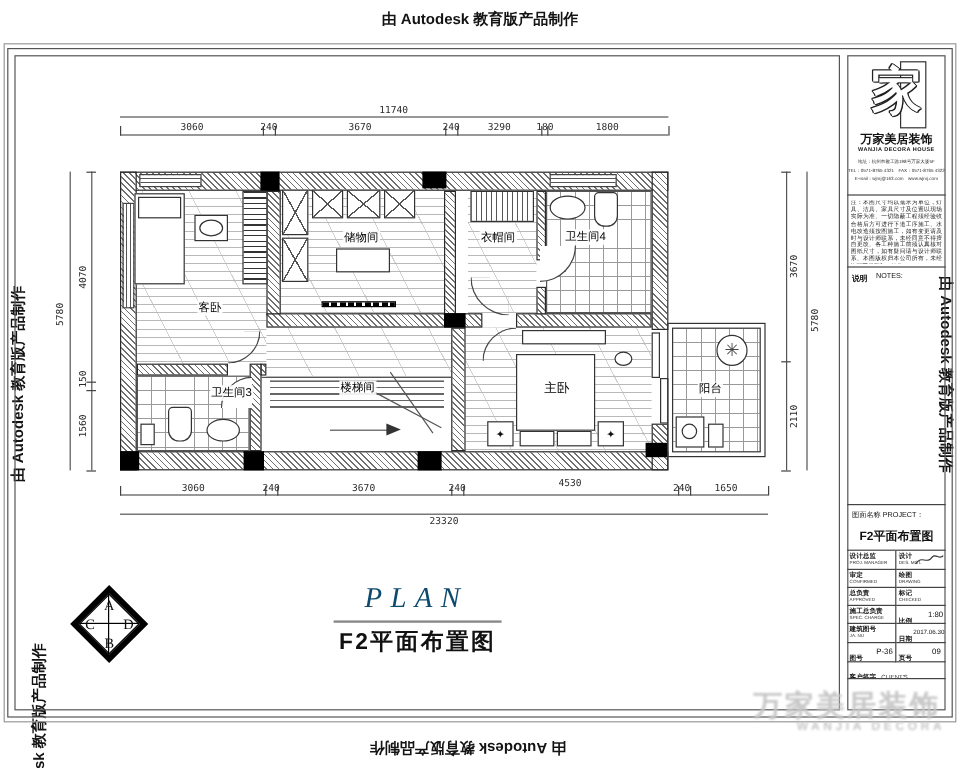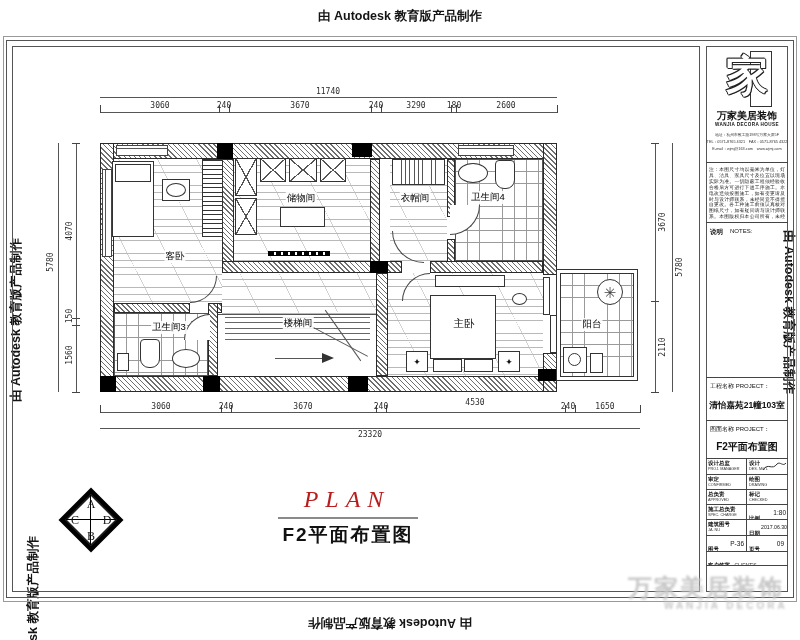--- a/index.html
+++ b/index.html
@@ -67,21 +67,21 @@
 <div class="dimline-h" style="left:100px;top:97px;width:457px"></div>
 <div class="dim" style="left:328px;top:87px">11740</div>
 <div class="dimline-h" style="left:100px;top:112px;width:457px"></div>
 <div class="tickset-h" style="left:100px;top:105px;box-shadow:119px 0 #444,129px 0 #444,271px 0 #444,281px 0 #444,351px 0 #444,356px 0 #444,457px 0 #444"></div>
 <div class="dim" style="left:160px;top:101px">3060</div>
 <div class="dim" style="left:224px;top:101px">240</div>
 <div class="dim" style="left:300px;top:101px">3670</div>
 <div class="dim" style="left:376px;top:101px">240</div>
 <div class="dim" style="left:416px;top:101px">3290</div>
 <div class="dim" style="left:454px;top:101px">180</div>
-<div class="dim" style="left:506px;top:101px">2600</div>
+<div class="dim" style="left:506px;top:101px">1800</div>
 
 <div class="dimline-h" style="left:100px;top:412px;width:540px"></div>
 <div class="tickset-h" style="left:100px;top:405px;box-shadow:121px 0 #444,131px 0 #444,276px 0 #444,286px 0 #444,465px 0 #444,475px 0 #444,540px 0 #444"></div>
 <div class="dim" style="left:161px;top:402px">3060</div>
 <div class="dim" style="left:226px;top:402px">240</div>
 <div class="dim" style="left:303px;top:402px">3670</div>
 <div class="dim" style="left:381px;top:402px">240</div>
 <div class="dim" style="left:475px;top:398px">4530</div>
 <div class="dim" style="left:568px;top:402px">240</div>
 <div class="dim" style="left:605px;top:402px">1650</div>
@@ -193,26 +193,26 @@
   <div class="furn ellipse" style="left:497px;top:136px;width:26px;height:26px;text-align:center;font-size:15px;line-height:26px;color:#444"><span>✳</span></div>
   <div class="furn" style="left:463px;top:204px;width:24px;height:26px"></div>
   <div class="furn ellipse" style="left:468px;top:210px;width:13px;height:13px"></div>
   <div class="furn" style="left:490px;top:210px;width:13px;height:20px"></div>
 </div>
 
 <div class="roomlbl" style="left:175px;top:250px">客卧</div>
 <div class="roomlbl" style="left:301px;top:192px">储物间</div>
 <div class="roomlbl" style="left:415px;top:192px">衣帽间</div>
 <div class="roomlbl" style="left:488px;top:191px">卫生间4</div>
-<div class="roomlbl" style="left:169px;top:321px">卫生间3</div>
+<div class="roomlbl" style="left:193px;top:321px">卫生间3</div>
 <div class="roomlbl" style="left:298px;top:317px">楼梯间</div>
 <div class="roomlbl" style="left:464px;top:317px;font-size:10.5px">主卧</div>
 <div class="roomlbl" style="left:592px;top:318px">阳台</div>
 
-<div class="abs" style="left:347px;top:486px;transform:translateX(-50%);font:italic 24px 'Liberation Serif',serif;letter-spacing:7px;color:#b91c1c">PLAN</div>
+<div class="abs" style="left:347px;top:486px;transform:translateX(-50%);font:italic 24px 'Liberation Serif',serif;letter-spacing:7px;color:#0c4a6e">PLAN</div>
 <div class="abs" style="left:278px;top:517px;width:140px;height:2px;background:#8a8a8a"></div>
 <div class="abs" style="left:348px;top:522px;transform:translateX(-50%);font-weight:bold;font-size:19px;letter-spacing:2px;color:#111">F2平面布置图</div>
 
 <div class="abs" style="left:60px;top:489px;width:62px;height:62px">
   <div class="abs" style="left:8px;top:8px;width:46px;height:46px;background:#000;transform:rotate(45deg)"></div>
   <div class="abs" style="left:13px;top:13px;width:36px;height:36px;background:#fff;border:1px solid #000;box-sizing:border-box;transform:rotate(45deg)"></div>
   <div class="abs" style="left:6px;top:30px;width:50px;height:1px;background:#000"></div>
   <div class="abs" style="left:30px;top:6px;width:1px;height:50px;background:#000"></div>
   <div class="abs" style="left:31px;top:8px;transform:translateX(-50%);font:12px 'Liberation Serif',serif">A</div>
   <div class="abs" style="left:31px;top:40px;transform:translateX(-50%);font:12px 'Liberation Serif',serif">B</div>
@@ -232,24 +232,20 @@
     <div class="abs sb-en" style="left:41px;top:100px;transform:translateX(-50%);white-space:nowrap">E-mail：wjmj@163.com　www.wjmj.com</div>
   </div>
 
   <div class="abs" style="left:3px;top:121px;width:76px;height:53px;font-size:4.8px;line-height:5.9px;color:#222;text-align:justify;overflow:hidden">注：本图尺寸均以毫米为单位，灯具、洁具、家具尺寸及位置以现场实际为准。一切隐蔽工程须经验收合格后方可进行下道工序施工。水电改造须按图施工，如有变更请及时与设计师联系，未经同意不得擅自更改。各工种施工前须认真核对图纸尺寸，如有疑问请与设计师联系。本图版权归本公司所有，未经许可不得翻印、转借。</div>
 
   <div class="abs" style="left:0;top:176px;width:82px;height:155px;border-top:1px solid #444;box-sizing:border-box">
     <span class="abs" style="left:4px;top:5px;font-size:6.5px;font-weight:bold">说明</span>
     <span class="abs" style="left:24px;top:5px;font-size:6px">NOTES:</span>
   </div>
 
-  <div class="abs" style="left:0;top:331px;width:82px;height:43px;border-top:1px solid #444;box-sizing:border-box">
-    <span class="abs sb-lbl" style="left:4px;top:4px">工程名称 PROJECT：</span>
-    <span class="abs" style="left:41px;top:22px;transform:translateX(-50%);font-weight:bold;font-size:8.6px;white-space:nowrap">清怡嘉苑21幢103室</span>
-  </div>
 
   <div class="abs" style="left:0;top:374px;width:82px;height:38px;border-top:1px solid #444;box-sizing:border-box">
     <span class="abs sb-lbl" style="left:4px;top:4px">图面名称 PROJECT：</span>
     <span class="abs" style="left:41px;top:19px;transform:translateX(-50%);font-weight:bold;font-size:10px;white-space:nowrap">F2平面布置图</span>
   </div>
 
   <div class="abs" style="left:0;top:412px;width:82px;height:110px;border-top:1px solid #444;box-sizing:border-box">
 
     <div class="cell" style="left:0;top:0;width:41px;height:16px">
       <div class="sb-lbl" style="font-size:5.5px;font-weight:bold">设计总监</div>

